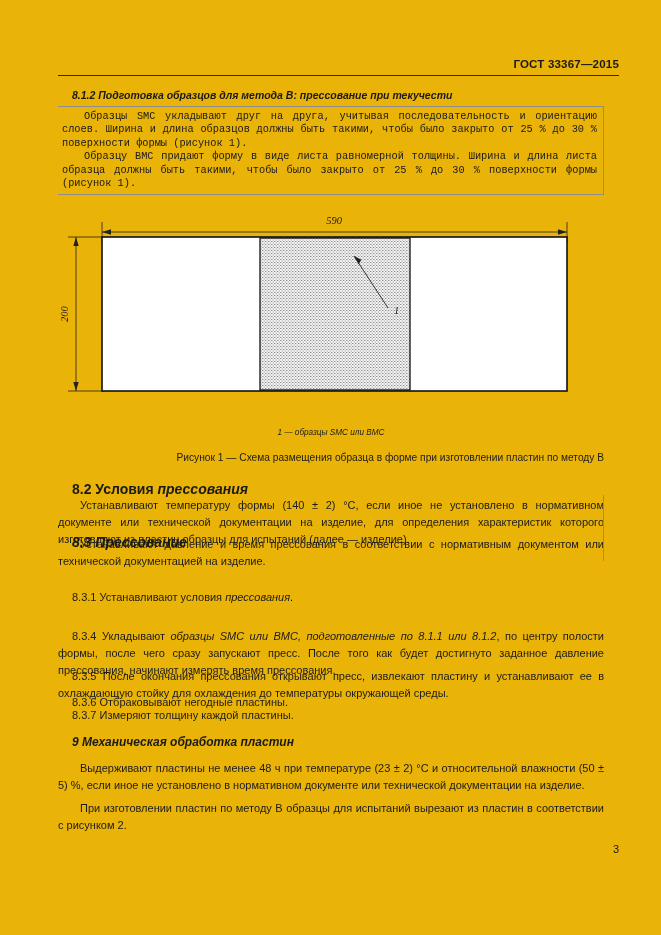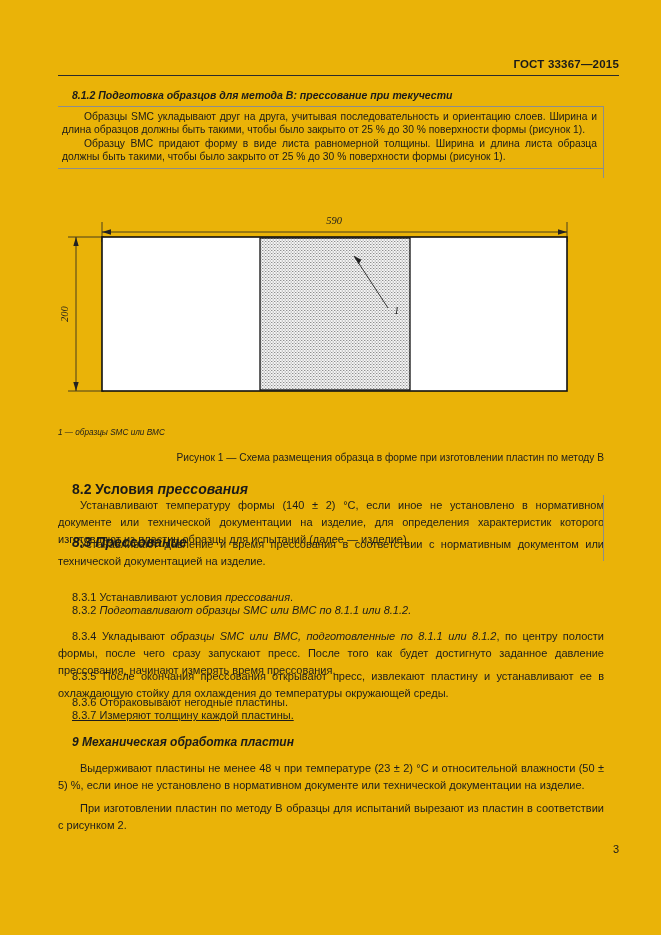--- a/index.html
+++ b/index.html
@@ -74,20 +74,21 @@
   .boxed {
     position: absolute;
     left: 58px;
     top: 106px;
     width: 546px;
     border-top: 1px solid #8d8d8d;
     border-right: 1px solid #8d8d8d;
     border-bottom: 1px solid #8d8d8d;
     box-sizing: border-box;
     padding: 3px 6px 4px 4px;
+    font-family: Liberation Mono, monospace;
   }
   .boxed p {
     margin: 0;
     font-size: 10.3px;
     line-height: 13.4px;
     text-align: justify;
     text-indent: 22px;
   }
 
   .side-rule {
@@ -104,20 +105,21 @@
     width: 546px;
     height: 250px;
   }
   .fig-svg { display: block; }
 
   .fig-legend {
     position: absolute;
     left: 0;
     top: 232px;
     width: 546px;
+    text-align: center;
     font-size: 8.2px;
     font-style: italic;
     color: #1c1c1c;
   }
   .fig-caption {
     position: absolute;
     left: 58px;
     top: 452px;
     width: 546px;
     text-align: right;
@@ -206,34 +208,31 @@
   <div class="side-rule" style="left:603px; top:495px; height:66px;"></div>
 
   <div class="sec-head-plain" style="left:72px; top:534px;">
     <i>8.3 Прессование</i>
   </div>
 
   <div class="para" style="left:72px; top:589px; width:532px;">
     <span>8.3.1 Устанавливают условия </span><i>прессования</i><span>.</span>
   </div>
 
-  <div class="para" style="left:72px; top:602px; width:532px;">
-    <span>8.3.2 </span><i>Подготавливают образцы SMC или BMC по 8.1.1 или 8.1.2.</i>
-  </div>
 
 
   <div class="para" style="left:58px; top:628px; width:546px; text-indent:14px;">
     <span>8.3.4 Укладывают </span><i>образцы SMC или BMC, подготовленные по 8.1.1 или 8.1.2</i><span>, по центру полости формы, после чего сразу запускают пресс. После того как будет достигнуто заданное давление прессования, начинают измерять время прессования.</span>
   </div>
 
   <div class="para" style="left:58px; top:668px; width:546px; text-indent:14px;">8.3.5 После окончания прессования открывают пресс, извлекают пластину и устанавливают ее в охлаждающую стойку для охлаждения до температуры окружающей среды.</div>
 
   <div class="para" style="left:72px; top:694px; width:532px;">8.3.6 Отбраковывают негодные пластины.</div>
 
-  <div class="para" style="left:72px; top:707px; width:532px;text-decoration:underline;">8.3.7 Измеряют толщину каждой пластины.</div>
+  <div class="para" style="left:72px; top:707px; width:532px;">8.3.7 Измеряют толщину каждой пластины.</div>
 
   <div class="sec-head" style="left:72px; top:735px; font-size:12px;">9 Механическая обработка пластин</div>
 
   <div class="para ind" style="left:58px; top:760px; width:546px;">Выдерживают пластины не менее 48 ч при температуре (23 ± 2) °C и относительной влажности (50 ± 5) %, если иное не установлено в нормативном документе или технической документации на изделие.</div>
 
   <div class="para ind" style="left:58px; top:800px; width:546px;">При изготовлении пластин по методу В образцы для испытаний вырезают из пластин в соответствии с рисунком 2.</div>
 
   <div class="pageno">3</div>
 
 </div>

